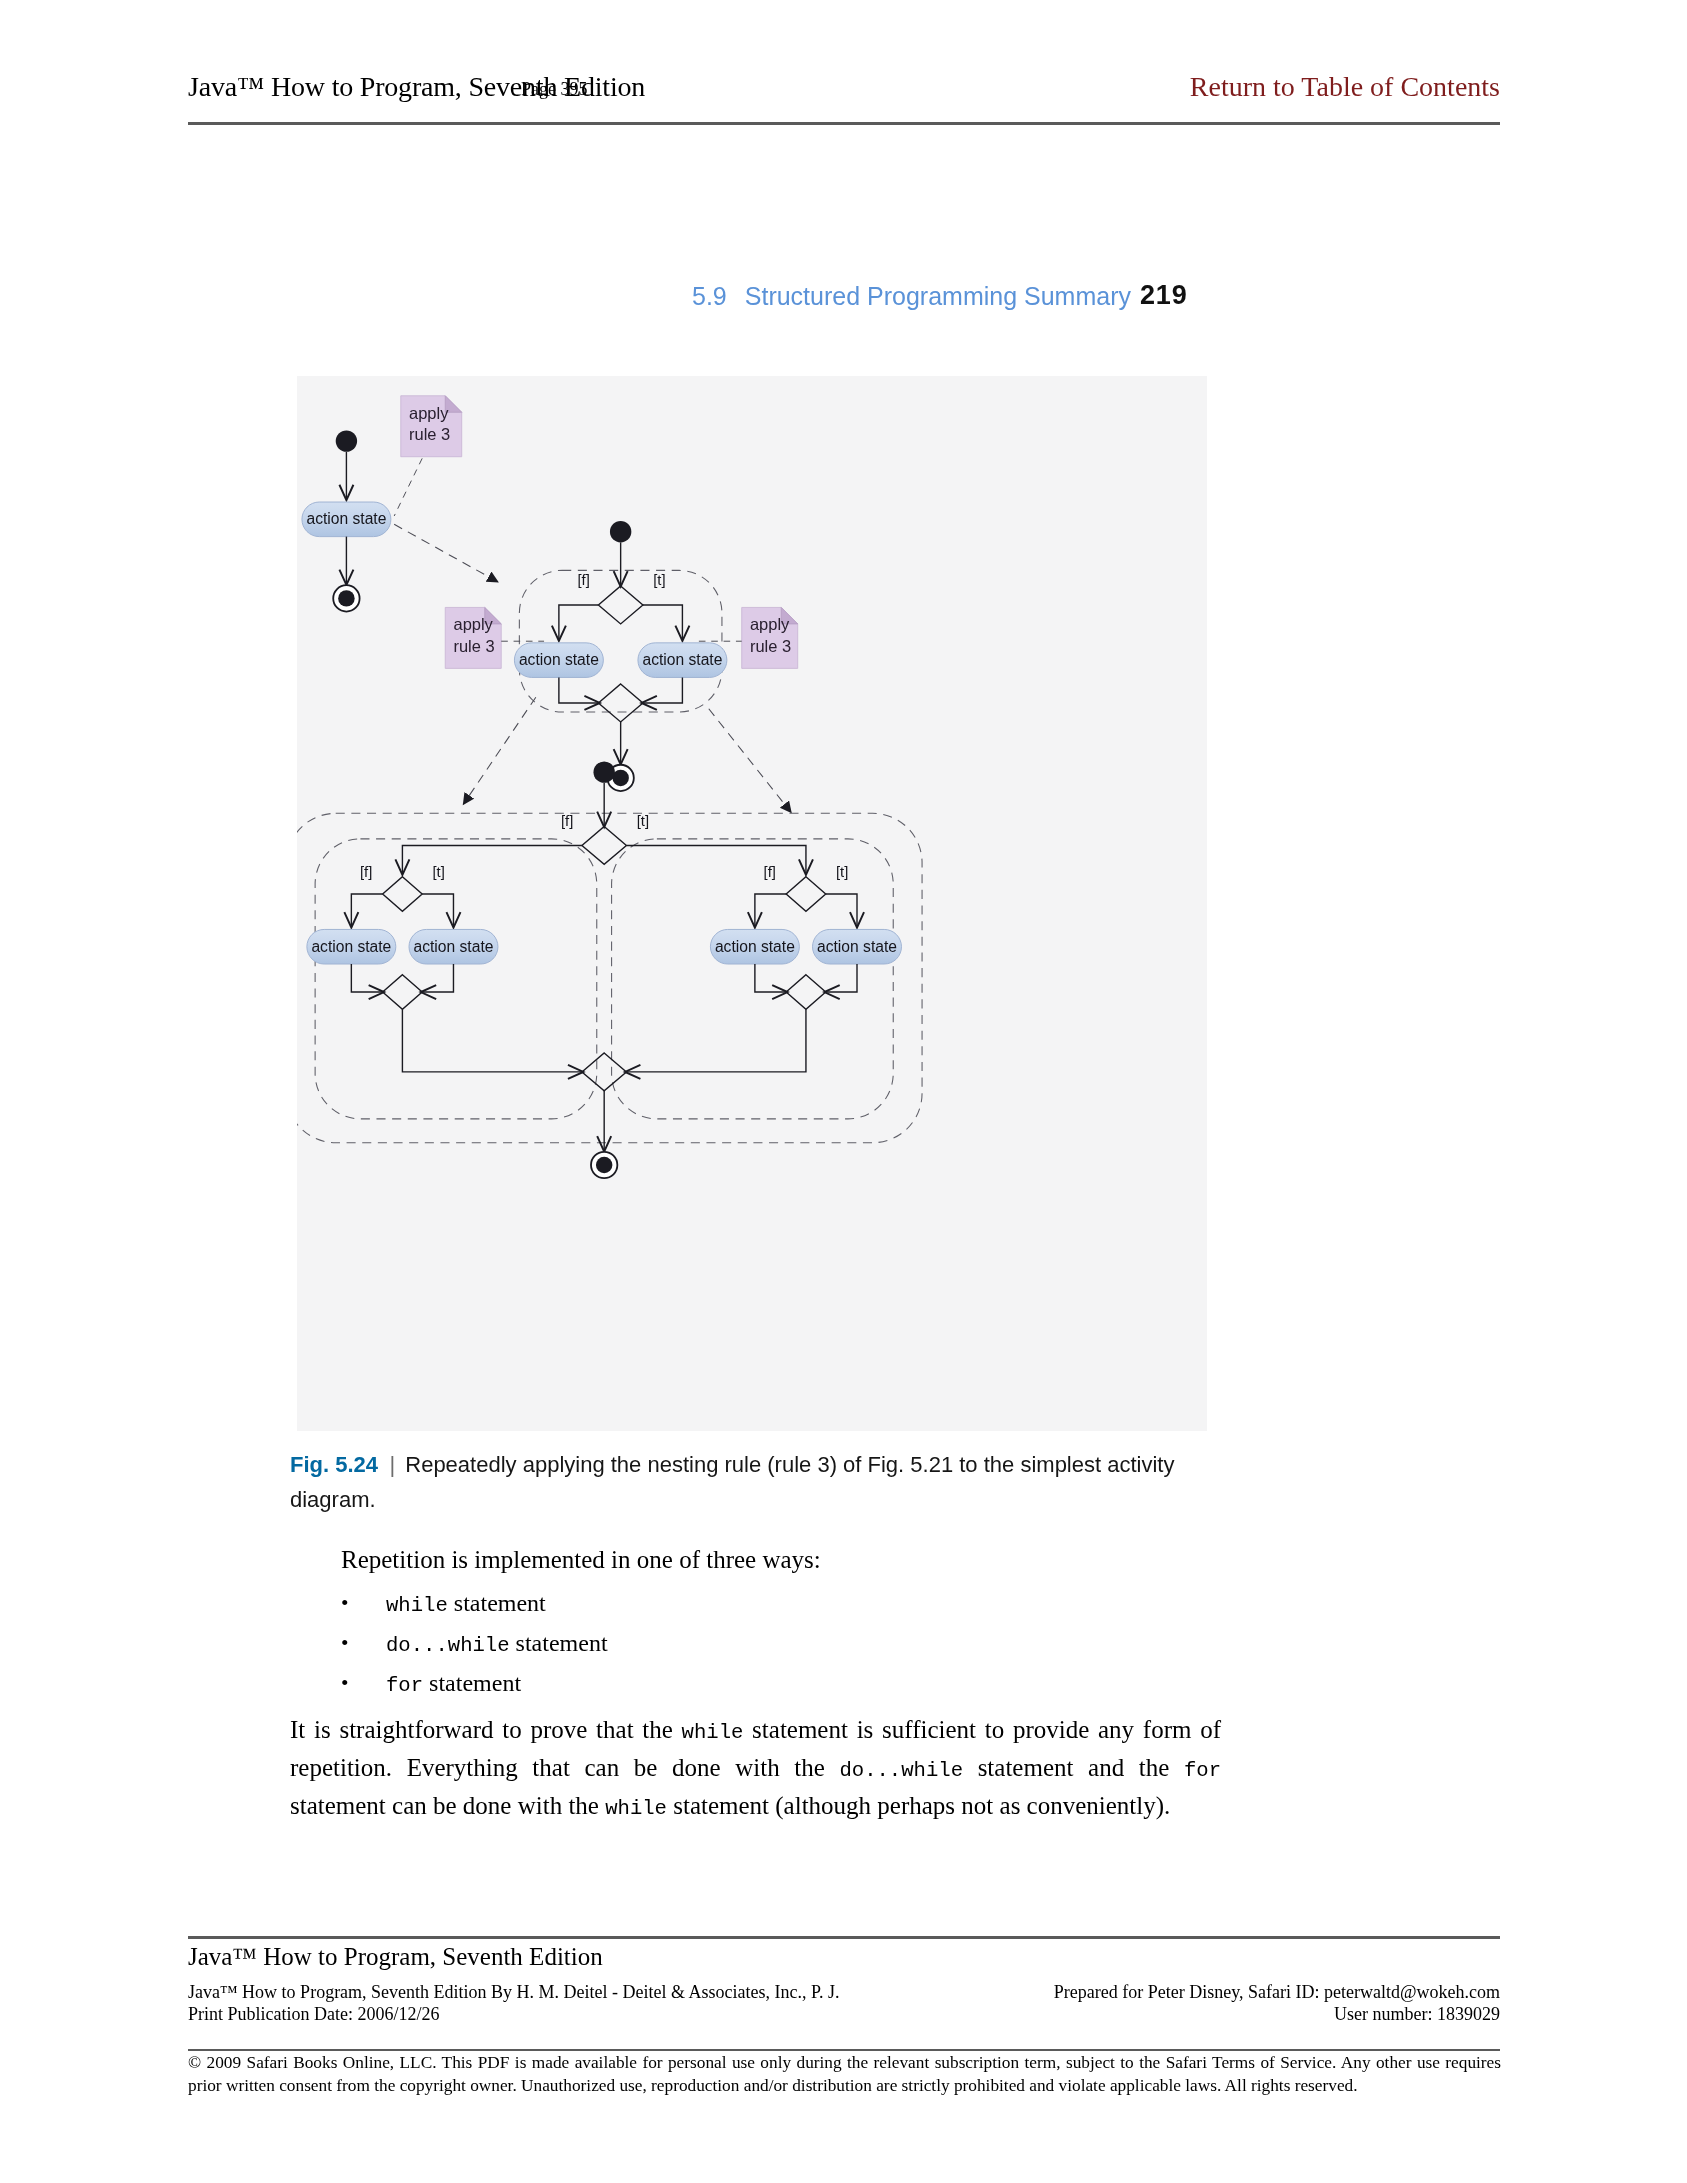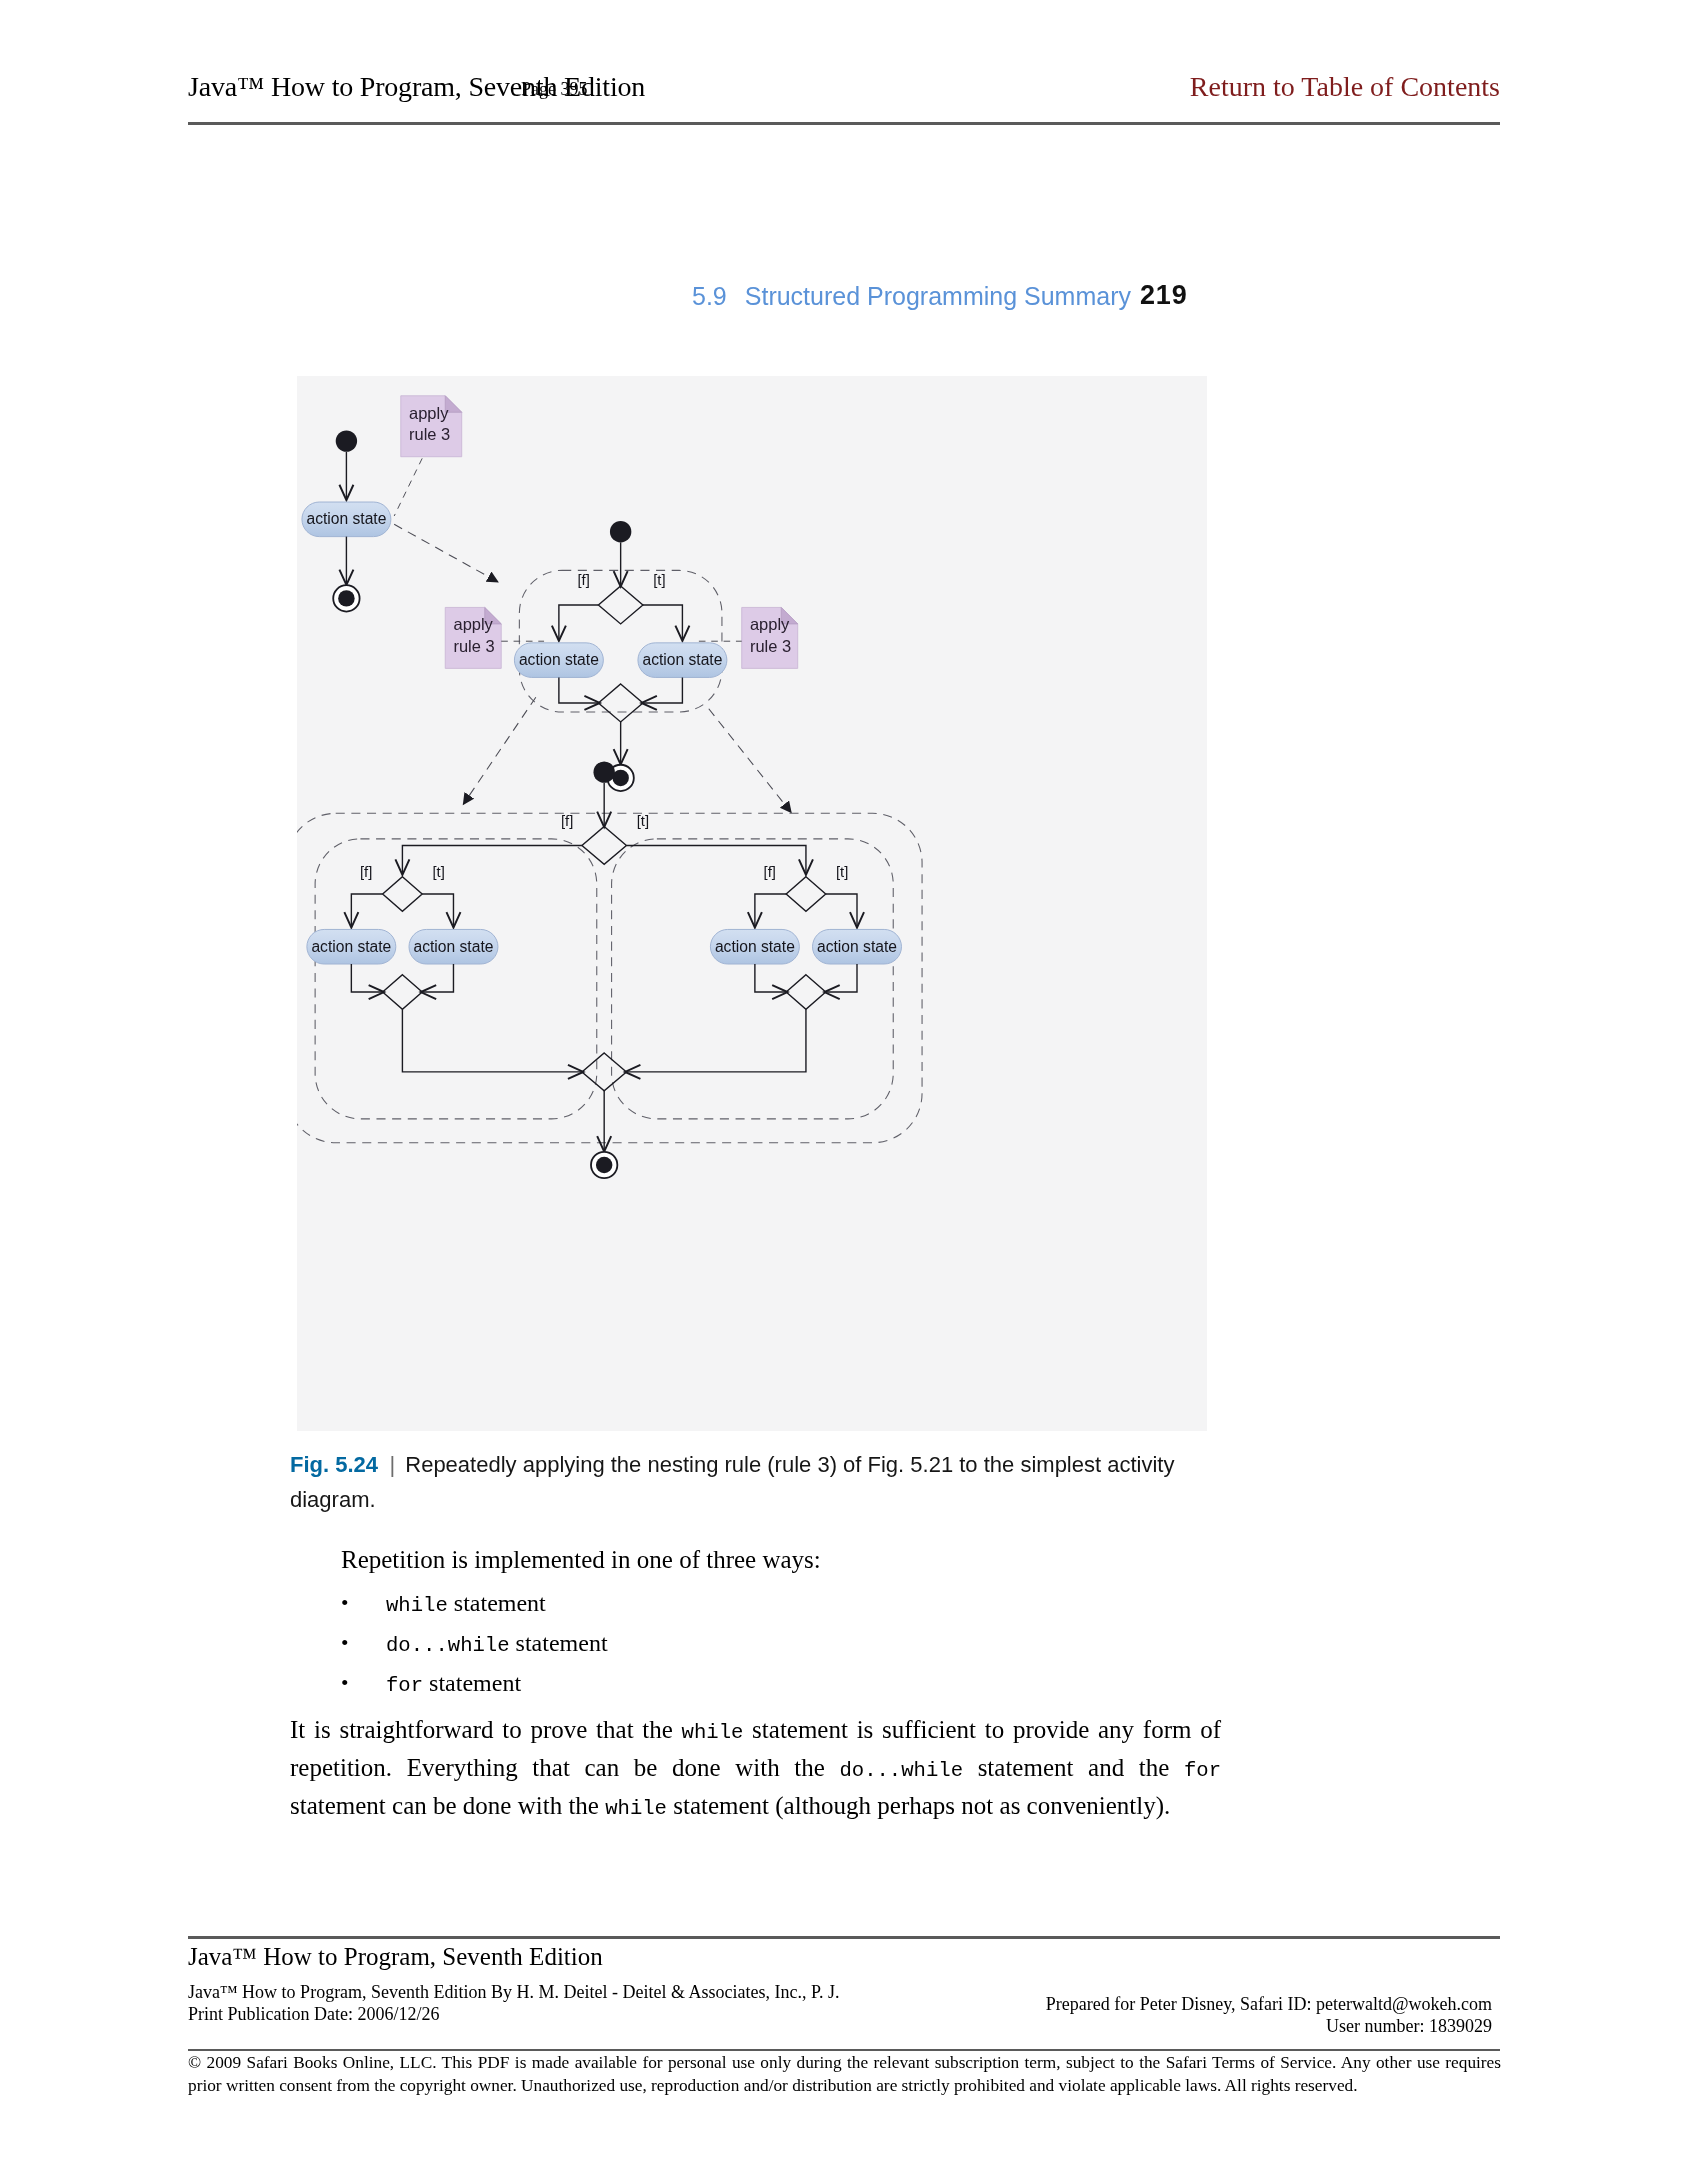--- a/index.html
+++ b/index.html
@@ -206,21 +206,21 @@
     width: 1312px;
   }
   .footer-row {
     position: relative;
     height: 22px;
     font-size: 18px;
     line-height: 22px;
     white-space: nowrap;
   }
   .footer-left { position: absolute; left: 0; top: 0; }
-  .footer-right { position: absolute; right: 8px; top: 0; margin-top: 12px; }
+  .footer-right { position: absolute; right: 0; top: 0; }
   #footer-rule2 {
     position: absolute;
     left: 188px;
     top: 2049px;
     width: 1312px;
     height: 1.6px;
     background: #5a5a5a;
   }
   #footer-copyright {
     position: absolute;

